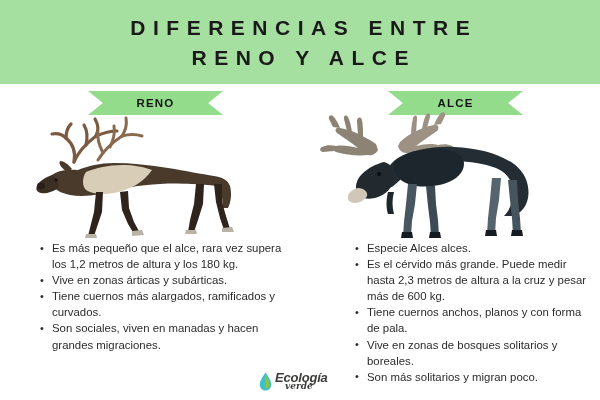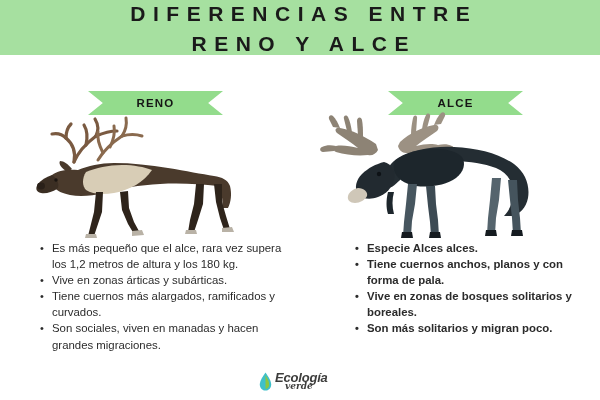--- a/index.html
+++ b/index.html
@@ -16,21 +16,21 @@
     color: #231f20;
     position: relative;
   }
 
   
   .header-band {
     position: absolute;
     left: 0;
     top: 0;
     width: 600px;
-    height: 55px;
+    height: 84px;
     background: #a6e0a0;
     display: flex;
     flex-direction: column;
     align-items: center;
     justify-content: center;
     box-sizing: border-box;
     padding-top: 2px;
   }
   .header-line {
     font-size: 21px;
@@ -106,21 +106,21 @@
     margin-bottom: 0;
   }
   .facts li::before {
     content: "\2022";
     position: absolute;
     left: 0;
     top: -0.5px;
     font-size: 11px;
     color: #2b2b2b;
   }
-  .column.right .facts { left: 55px; width: 238px; font-weight: bold; }
+  .column.right .facts { left: 55px; width: 238px; }
 
   
   .logo {
     position: absolute;
     left: 259px;
     top: 369px;
     width: 90px;
     height: 24px;
     display: flex;
     align-items: center;
@@ -277,20 +277,21 @@
         <path d="M102 132 L 112 132 L 113 138 L 101 138 Z"></path>
         <path d="M130 132 L 140 132 L 141 138 L 129 138 Z"></path>
         <path d="M186 130 L 196 130 L 197 136 L 185 136 Z"></path>
         <path d="M212 130 L 222 130 L 223 136 L 211 136 Z"></path>
       </g>
     </svg>
   </div>
 
   <ul class="facts">
     <li>Especie Alces alces.</li>
+    <li>Es el cérvido más grande. Puede medir hasta 2,3 metros de altura a la cruz y pesar más de 600 kg.</li>
     <li>Tiene cuernos anchos, planos y con forma de pala.</li>
     <li>Vive en zonas de bosques solitarios y boreales.</li>
     <li>Son más solitarios y migran poco.</li>
   </ul>
 </div>
 
 <div class="logo">
   <svg class="logo-drop" width="13" height="19" viewBox="0 0 13 19">
     <path d="M6.5 0.5 C 9.8 5.5, 12.2 9.2, 12.2 12.4 C 12.2 16, 9.6 18.5, 6.5 18.5
              C 3.4 18.5, 0.8 16, 0.8 12.4 C 0.8 9.2, 3.2 5.5, 6.5 0.5 Z" fill="#3fc0c9"></path>

